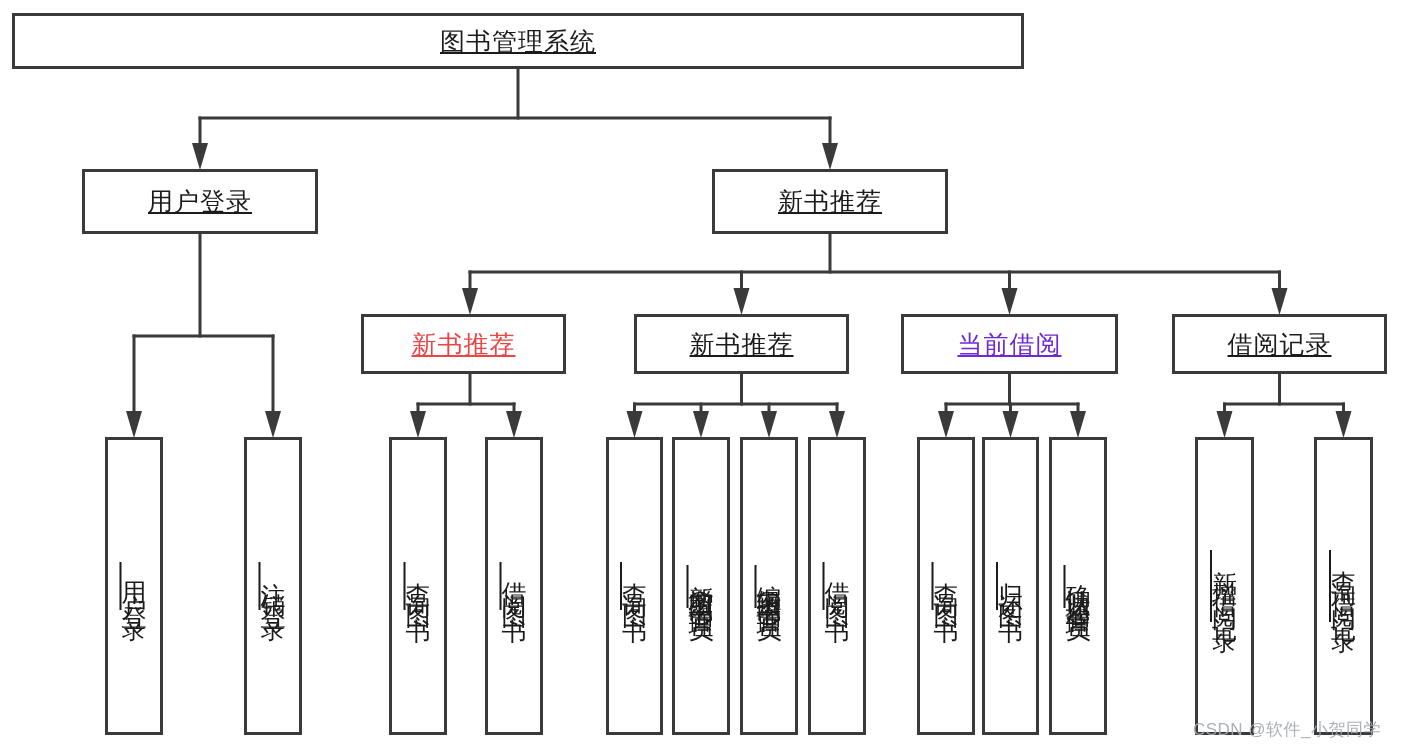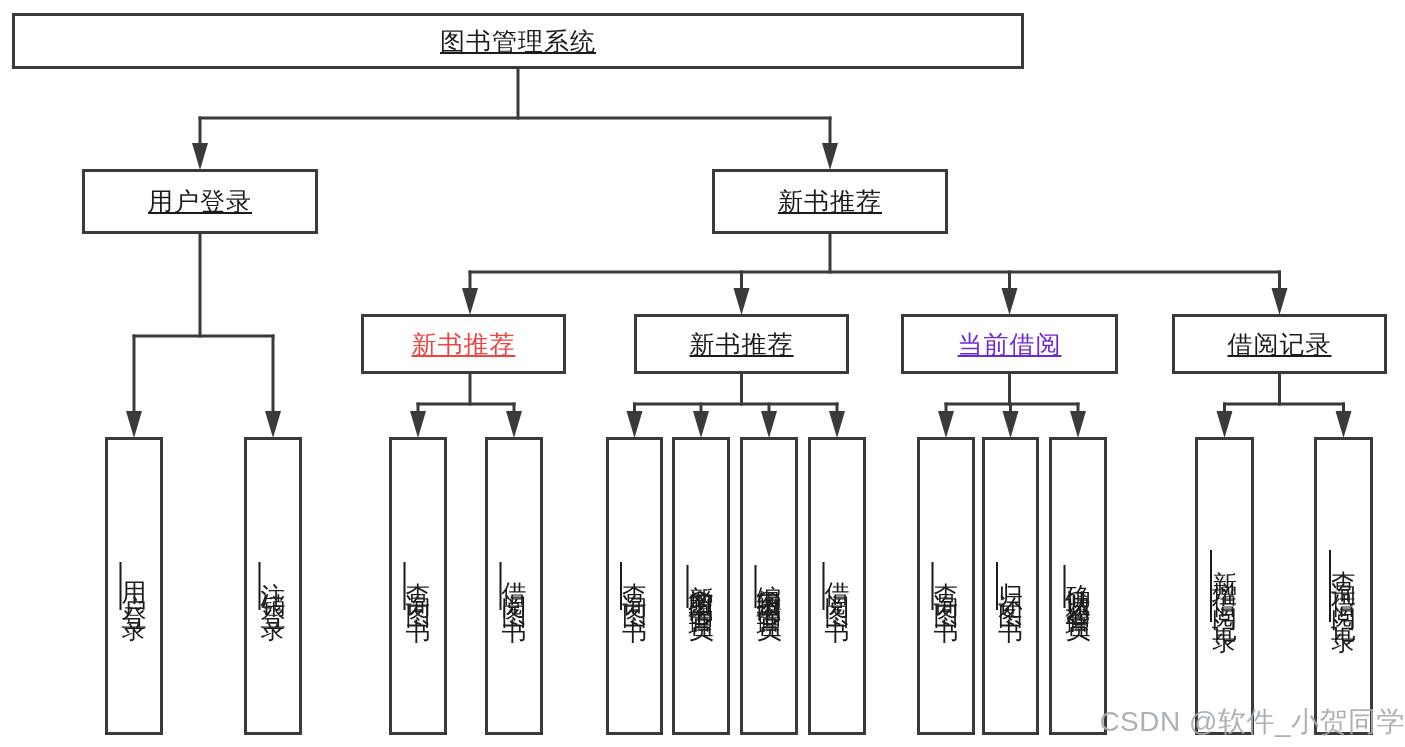--- a/index.html
+++ b/index.html
@@ -31,23 +31,23 @@
     line-height: 1;
     white-space: nowrap;
     text-decoration: underline;
   }
   .node.v {
     writing-mode: vertical-rl;
     white-space: normal;
   }
   .watermark {
     position: absolute;
-    right: 0;
+    right: 24px;
     bottom: 6px;
-    font-size: 28px;
+    font-size: 17px;
     color: rgba(164, 170, 176, 0.92);
     letter-spacing: 0.5px;
     pointer-events: none;
     z-index: 5;
   }
 </style>
 </head>
 <body>
 
 <div class="stage">

